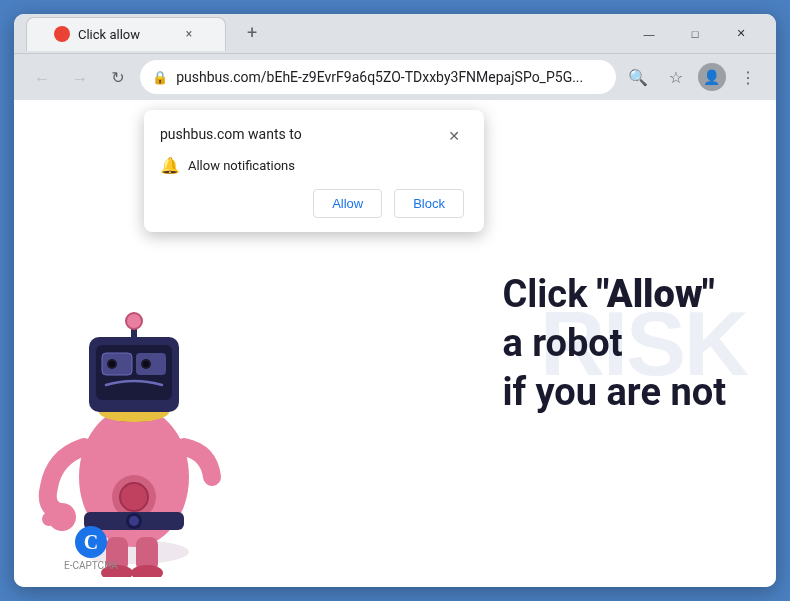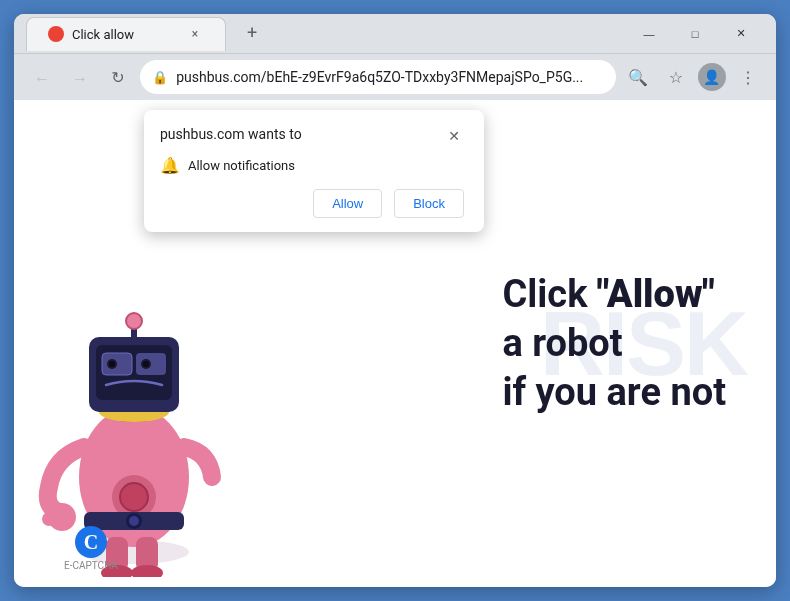--- a/index.html
+++ b/index.html
@@ -42,21 +42,21 @@
       align-items: center;
       justify-content: center;
       font-size: 11px;
       color: #333;
     }
     .tab {
       background: #f1f3f4;
       height: 34px;
       display: flex;
       align-items: center;
-      padding: 0 21px;
+      padding: 0 27px;
       border-radius: 8px 8px 0 0;
       gap: 8px;
       min-width: 200px;
       max-width: 240px;
       position: relative;
       border: 1px solid #c8cacd;
       border-bottom: none;
     }
     .tab-favicon {
       width: 16px;

